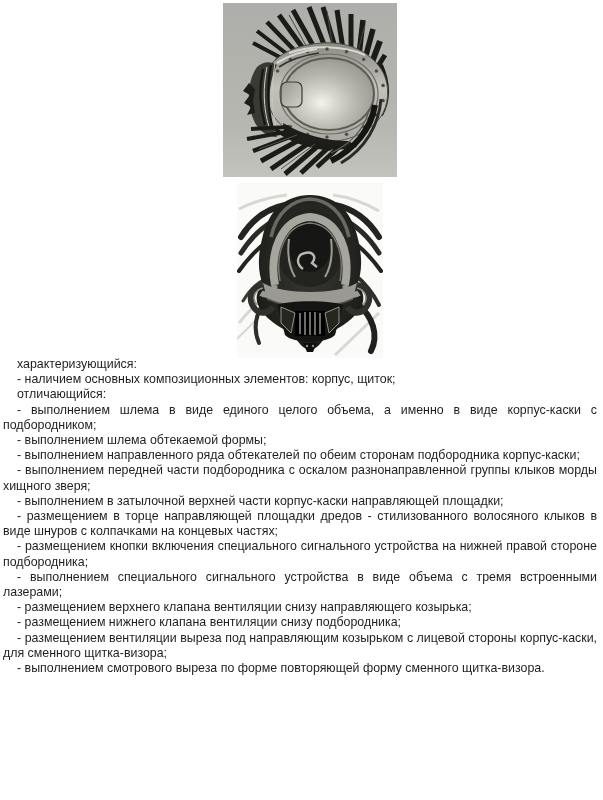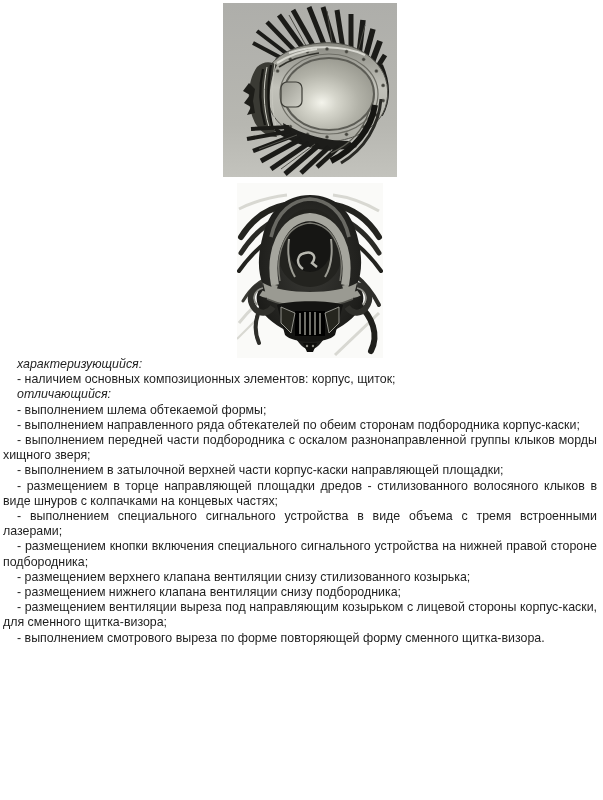--- a/index.html
+++ b/index.html
@@ -5,21 +5,21 @@
   html,body{margin:0;padding:0;background:#ffffff;}
   .page{position:relative;width:603px;height:800px;background:#ffffff;overflow:hidden;
         font-family:"Liberation Sans",sans-serif;}
   .fig{position:absolute;}
   .fig svg{display:block;}
   .fig1{left:223px;top:3px;width:174px;height:174px;}
   .fig2{left:237px;top:183px;width:146px;height:175px;}
   .claims{position:absolute;left:3px;top:357px;width:594px;color:#1e1e1e;
           font-size:12.4px;line-height:15.2px;}
   .claims p{margin:0;padding:0;text-align:justify;text-indent:14px;}
-  .claims p.ital{font-style:italic;}
+  .claims p.ital{}
 </style>
 </head>
 <body>
 
 <div class="page">
 
   <div class="fig fig1">
     <svg width="174" height="174" viewBox="0 0 174 174">
       <defs>
         <linearGradient id="bg1" x1="0" y1="0" x2="0" y2="1">
@@ -197,26 +197,27 @@
       <path d="M 66,160 L 80,160 L 76,169 L 70,169 Z" fill="#0e0e0c"></path>
       <circle cx="70" cy="163" r="1.2" fill="#8a8a82"></circle>
         <circle cx="76" cy="163" r="1.2" fill="#8a8a82"></circle>
     </svg>
   </div>
 
   <div class="claims">
     <p class="ital">характеризующийся:</p>
     <p>- наличием основных композиционных элементов: корпус, щиток;</p>
     <p class="ital">отличающийся:</p>
+    <p>- выполнением шлема в виде единого целого объема, а именно в виде корпус-каски с подбородником;</p>
     <p>- выполнением шлема обтекаемой формы;</p>
     <p>- выполнением направленного ряда обтекателей по обеим сторонам подбородника корпус-каски;</p>
     <p>- выполнением передней части подбородника с оскалом разнонаправленной группы клыков морды хищного зверя;</p>
     <p>- выполнением в затылочной верхней части корпус-каски направляющей площадки;</p>
     <p>- размещением в торце направляющей площадки дредов - стилизованного волосяного клыков в виде шнуров с колпачками на концевых частях;</p>
+    <p>- размещением кнопки включения специального сигнального устройства на нижней правой стороне подбородника;</p>
     <p>- выполнением специального сигнального устройства в виде объема с тремя встроенными лазерами;</p>
-    <p>- размещением кнопки включения специального сигнального устройства на нижней правой стороне подбородника;</p>
-    <p>- размещением верхнего клапана вентиляции снизу стилизованного козырька;</p>
+    <p>- размещением верхнего клапана вентиляции снизу направляющего козырька;</p>
     <p>- размещением нижнего клапана вентиляции снизу подбородника;</p>
     <p>- размещением вентиляции выреза под направляющим козырьком с лицевой стороны корпус-каски, для сменного щитка-визора;</p>
     <p>- выполнением смотрового выреза по форме повторяющей форму сменного щитка-визора.</p>
   </div>
 
 </div>
 
 </body></html>

